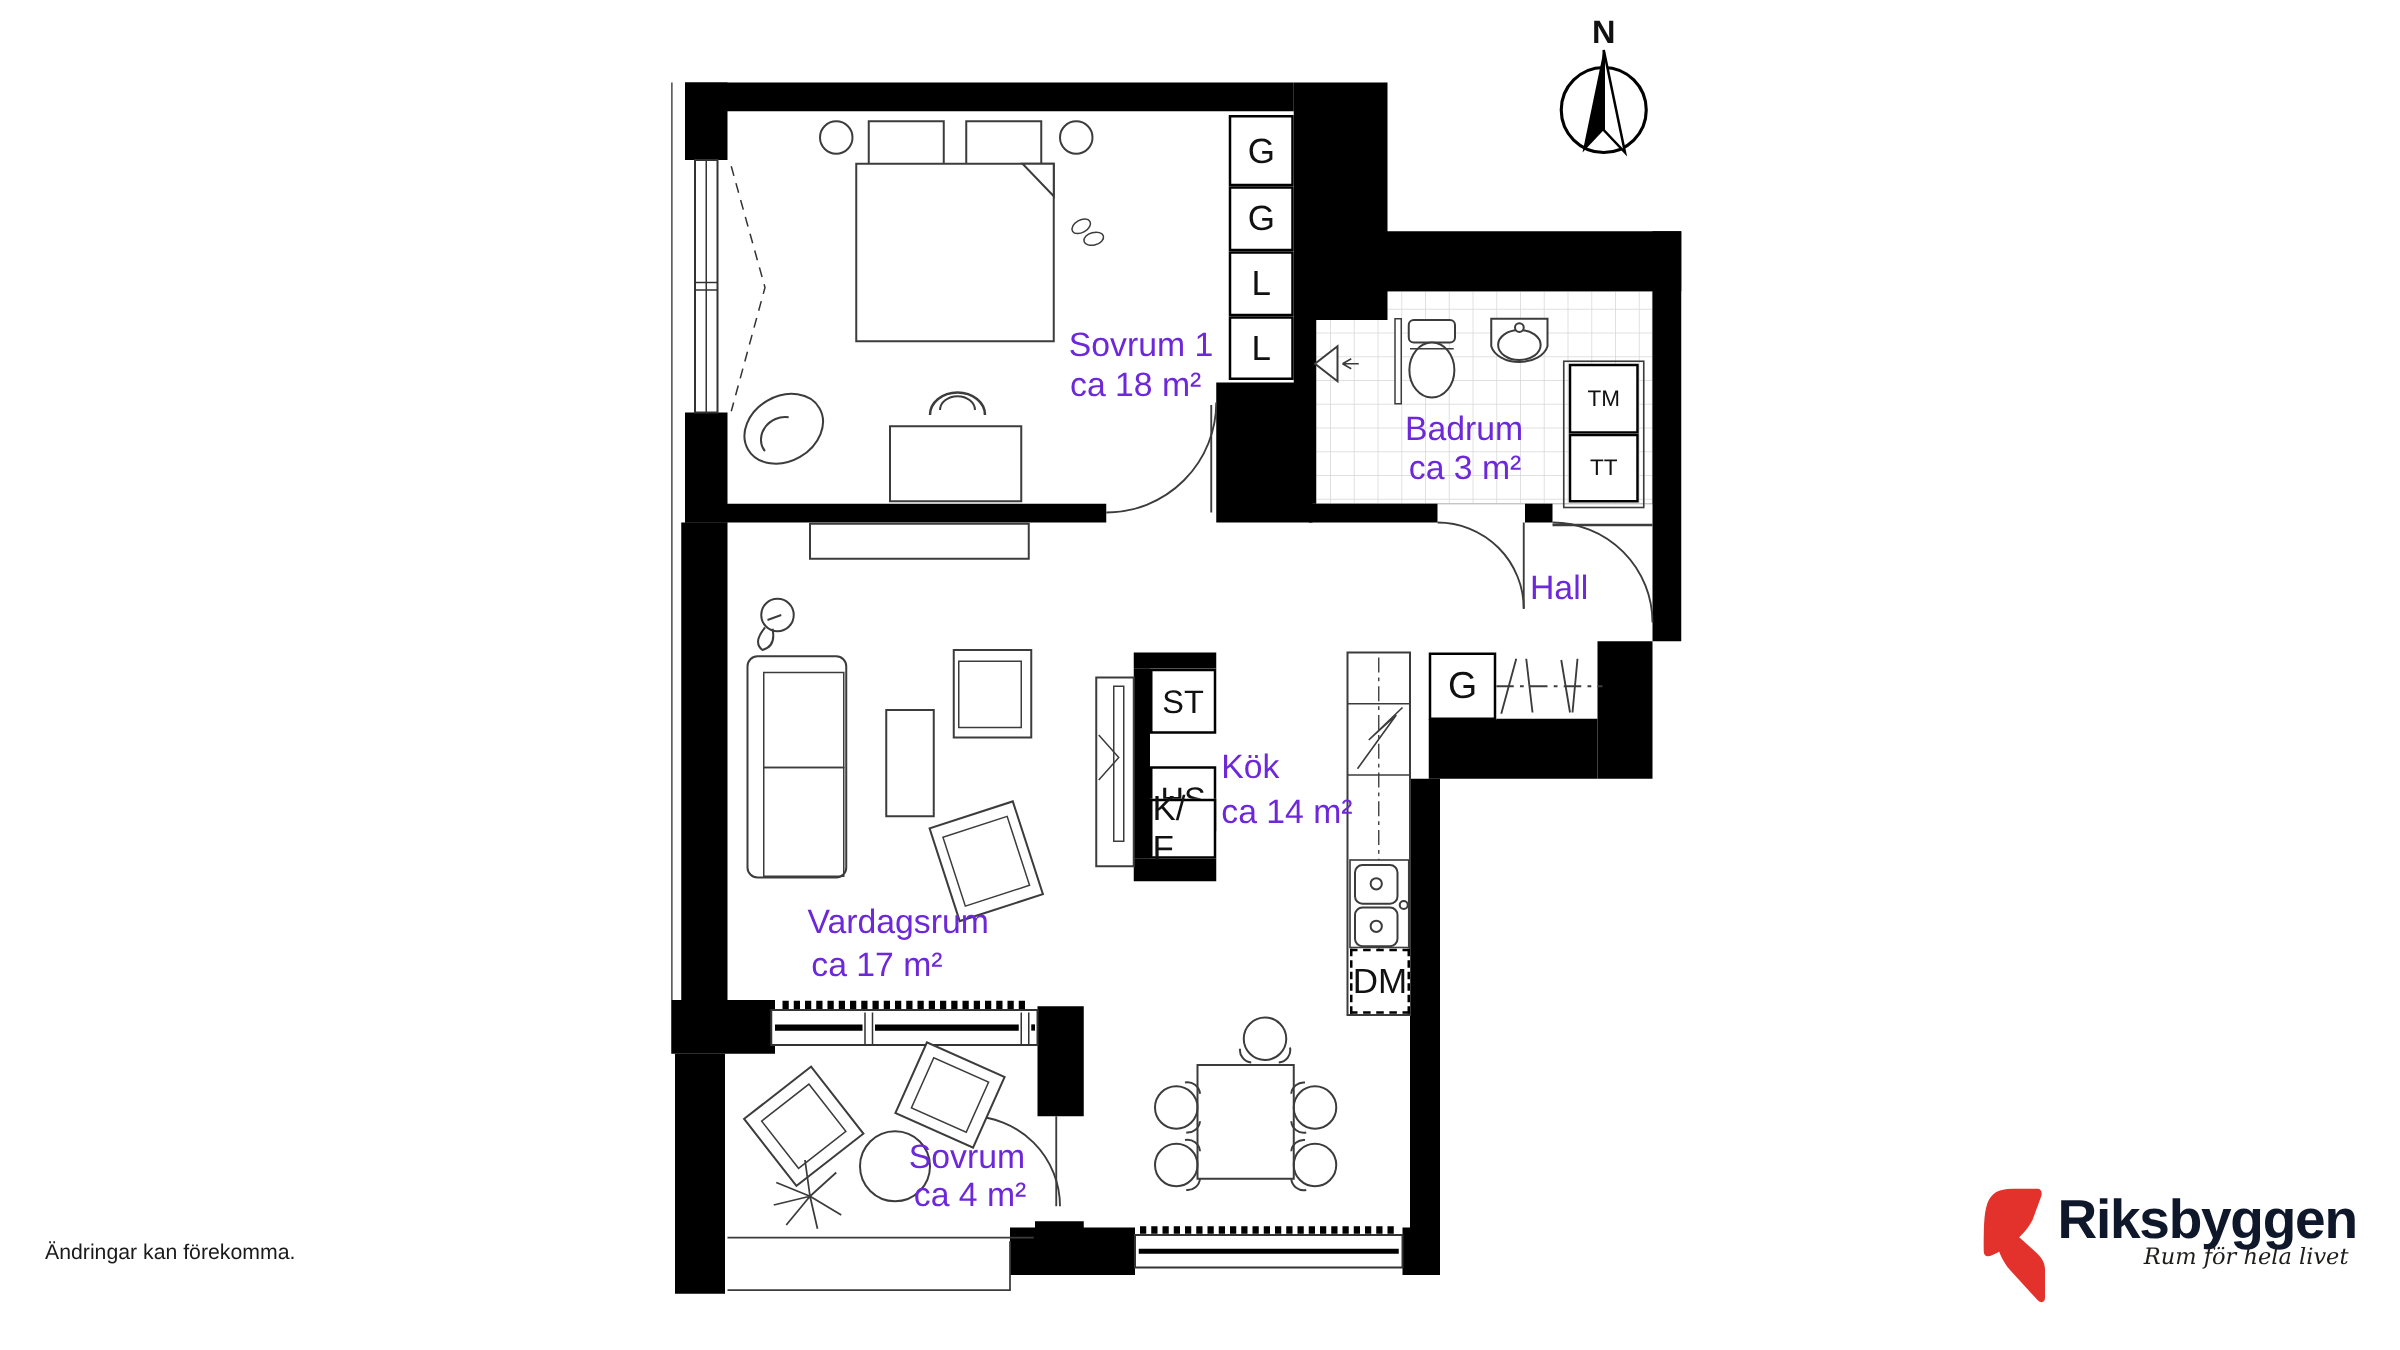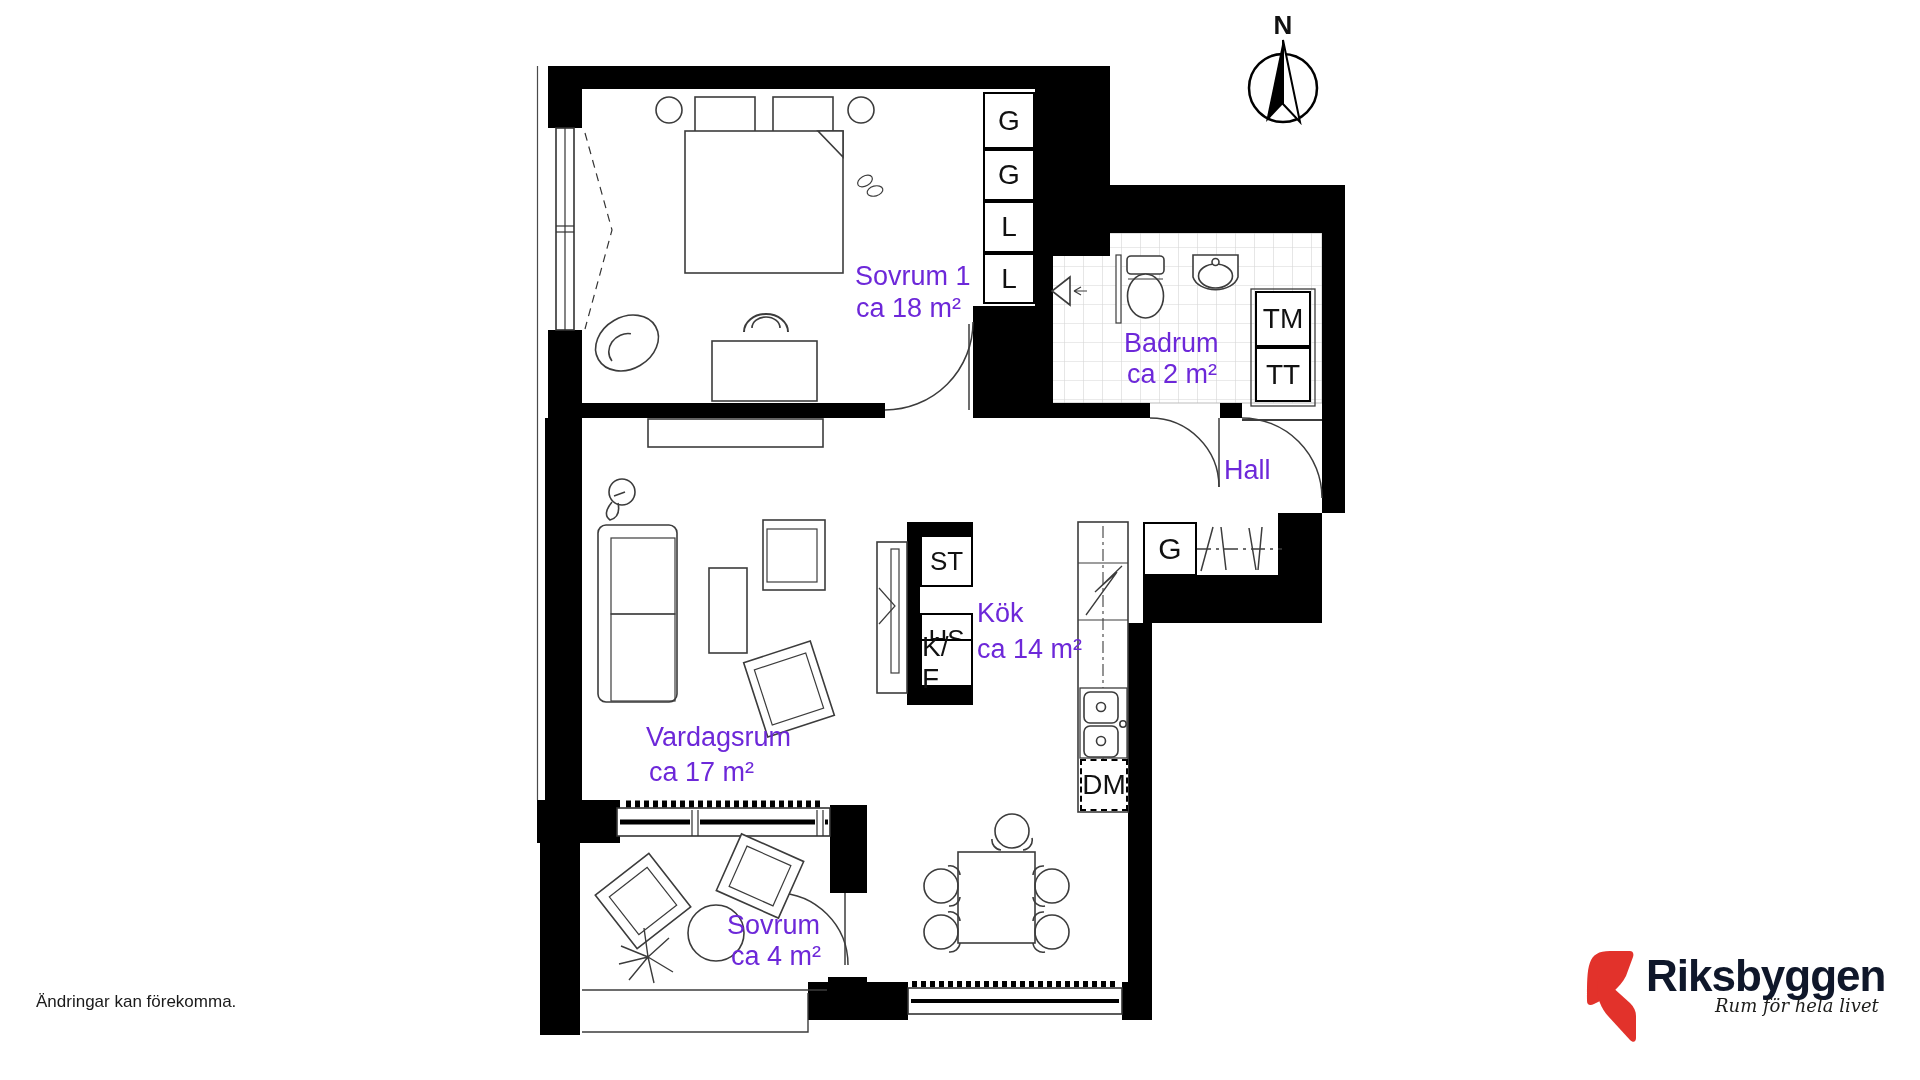--- a/index.html
+++ b/index.html
@@ -2,21 +2,21 @@
 <html><head>
 <meta charset="utf-8">
 <style>
   html,body{margin:0;padding:0;background:#fff;}
   .stage{position:relative;width:1920px;height:1080px;background:#ffffff;
          font-family:"Liberation Sans",sans-serif;color:#1a1a1a;overflow:hidden;}
   .plan{position:absolute;left:0;top:0;}
   .lbl{position:absolute;font-size:27px;line-height:31px;white-space:nowrap;color:#6d28d9;}
   .closet{position:absolute;display:flex;align-items:center;justify-content:center;
           background:#fff;border:2px solid #000;box-sizing:border-box;color:#111;}
-  .fs28{font-size:28px}.fs26{font-size:26px}.fs25{font-size:28px}.fs30{font-size:30px}.fs24{font-size:28px}
+  .fs28{font-size:28px}.fs26{font-size:26px}.fs25{font-size:18px}.fs30{font-size:30px}.fs24{font-size:28px}
   .dashedbox{border:2px dashed #000;}
   .north-label{position:absolute;left:1266px;top:10px;width:34px;text-align:center;
                font-size:26px;font-weight:600;color:#111;}
   .disclaimer{position:absolute;left:36px;top:992px;font-size:17px;color:#1a1a1a;text-align:right;}
   .brand{position:absolute;left:1646px;top:951px;font-size:44px;font-weight:bold;
          color:#0f172a;letter-spacing:-1px;}
   .tagline{position:absolute;left:1681px;top:995px;font-family:"DejaVu Serif",serif;
            font-style:italic;font-size:18px;color:#1d1d1b;white-space:nowrap;margin-left:34px;}
 </style>
 </head>
@@ -252,21 +252,21 @@
 
     <g transform="translate(1582,946)" fill="#e2322b">
       <path d="M5,55 C5,20 5,5 28,5 L48,5 C51,5 52,8 51,11 L44,30 C38,42 24,53 12,58 C8,60 5,59 5,55 Z"></path>
       <path d="M18,30 L48,57 C52,61 54,65 54,70 L54,92 C54,96 51,97 48,94 L26,70 C19,62 15,52 15,42 C15,37 16,33 18,30 Z"></path>
     </g>
   </svg>
 
   <div class="lbl" style="left:855px;top:261px">Sovrum 1</div>
   <div class="lbl" style="left:856px;top:293px">ca 18 m²</div>
   <div class="lbl" style="left:1124px;top:328px">Badrum</div>
-  <div class="lbl" style="left:1127px;top:359px">ca 2 m²</div>
+  <div class="lbl" style="left:1127px;top:359px">ca 3 m²</div>
   <div class="lbl" style="left:1224px;top:455px">Hall</div>
   <div class="lbl" style="left:977px;top:598px">Kök</div>
   <div class="lbl" style="left:977px;top:634px">ca 14 m²</div>
   <div class="lbl" style="left:646px;top:722px">Vardagsrum</div>
   <div class="lbl" style="left:649px;top:757px">ca 17 m²</div>
   <div class="lbl" style="left:727px;top:910px">Sovrum</div>
   <div class="lbl" style="left:731px;top:941px">ca 4 m²</div>
 
   <div class="closet fs28" style="left:983px;top:92px;width:52px;height:57px">G</div>
   <div class="closet fs28" style="left:983px;top:149px;width:52px;height:52px">G</div>

